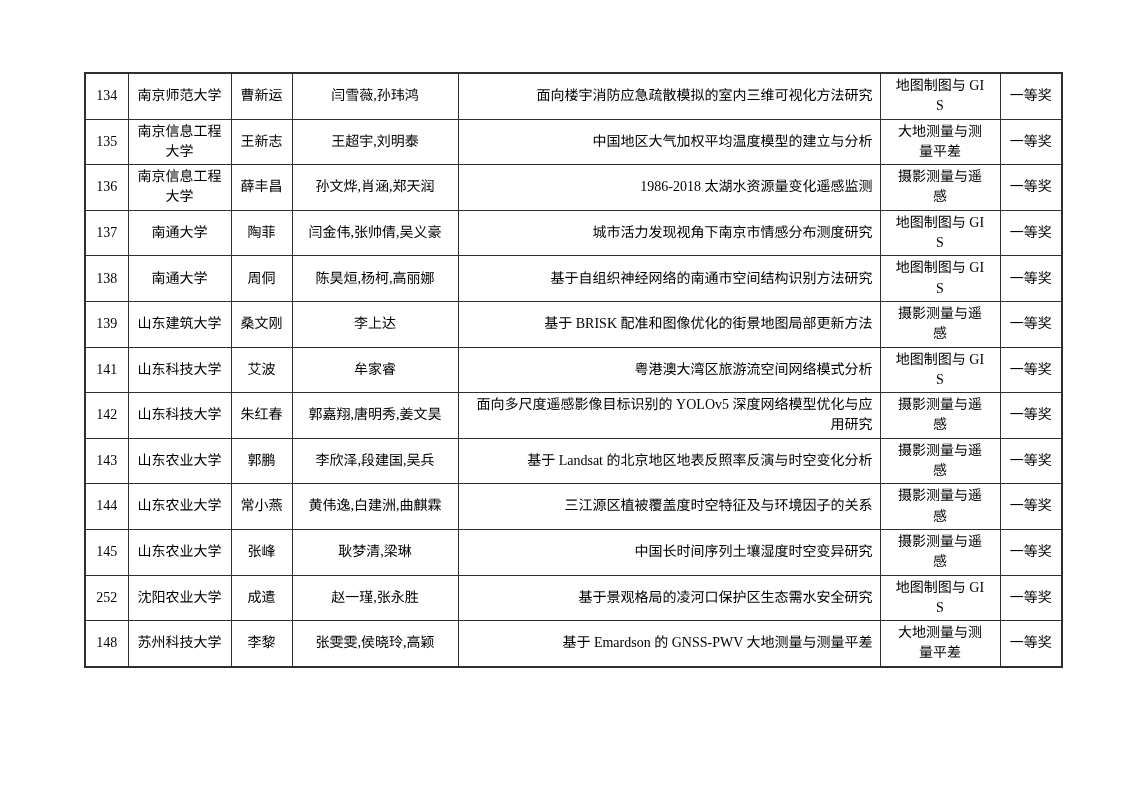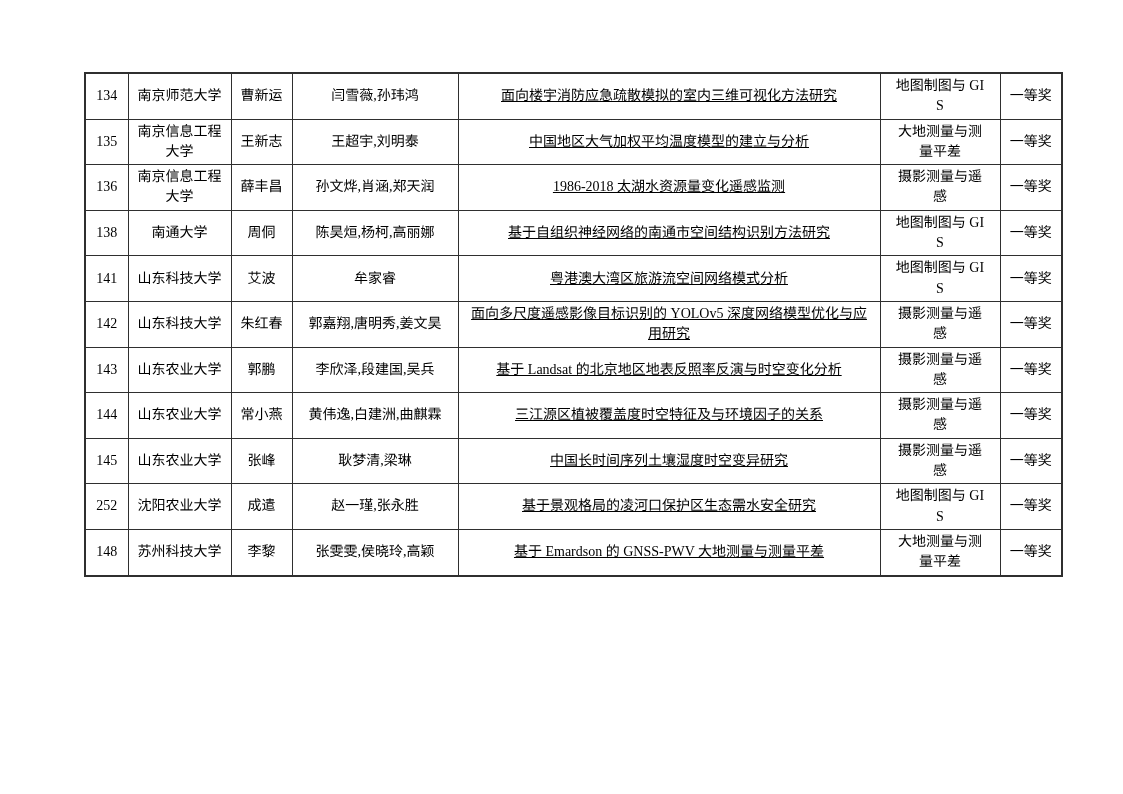--- a/index.html
+++ b/index.html
@@ -35,23 +35,22 @@
     border: 1px solid #2f2f2f;
     font-size: 14px;
     line-height: 1.45;
     text-align: center;
     vertical-align: middle;
     height: 40px;
     padding: 2px 4px;
     word-break: break-all;
   }
   td.c-title {
-    text-align: center;
+    text-align: right;
     padding: 0 7px;
-    text-decoration: underline;
   }
   td.c-cat { padding: 2px 15px; }
   td.c-members { padding: 2px 2px; }
 </style>
 </head>
 <body>
 
 <div class="page">
   <table class="awards">
     <colgroup>
@@ -85,26 +84,44 @@
         <tr>
           <td class="c-index">136</td>
           <td class="c-univ">南京信息工程大学</td>
           <td class="c-leader">薛丰昌</td>
           <td class="c-members">孙文烨,肖涵,郑天润</td>
           <td class="c-title">1986-2018 太湖水资源量变化遥感监测</td>
           <td class="c-cat">摄影测量与遥感</td>
           <td class="c-award">一等奖</td>
         </tr>
         <tr>
+          <td class="c-index">137</td>
+          <td class="c-univ">南通大学</td>
+          <td class="c-leader">陶菲</td>
+          <td class="c-members">闫金伟,张帅倩,吴义豪</td>
+          <td class="c-title">城市活力发现视角下南京市情感分布测度研究</td>
+          <td class="c-cat">地图制图与 GIS</td>
+          <td class="c-award">一等奖</td>
+        </tr>
+        <tr>
           <td class="c-index">138</td>
           <td class="c-univ">南通大学</td>
           <td class="c-leader">周侗</td>
           <td class="c-members">陈昊烜,杨柯,高丽娜</td>
           <td class="c-title">基于自组织神经网络的南通市空间结构识别方法研究</td>
           <td class="c-cat">地图制图与 GIS</td>
+          <td class="c-award">一等奖</td>
+        </tr>
+        <tr>
+          <td class="c-index">139</td>
+          <td class="c-univ">山东建筑大学</td>
+          <td class="c-leader">桑文刚</td>
+          <td class="c-members">李上达</td>
+          <td class="c-title">基于 BRISK 配准和图像优化的街景地图局部更新方法</td>
+          <td class="c-cat">摄影测量与遥感</td>
           <td class="c-award">一等奖</td>
         </tr>
         <tr>
           <td class="c-index">141</td>
           <td class="c-univ">山东科技大学</td>
           <td class="c-leader">艾波</td>
           <td class="c-members">牟家睿</td>
           <td class="c-title">粤港澳大湾区旅游流空间网络模式分析</td>
           <td class="c-cat">地图制图与 GIS</td>
           <td class="c-award">一等奖</td>

